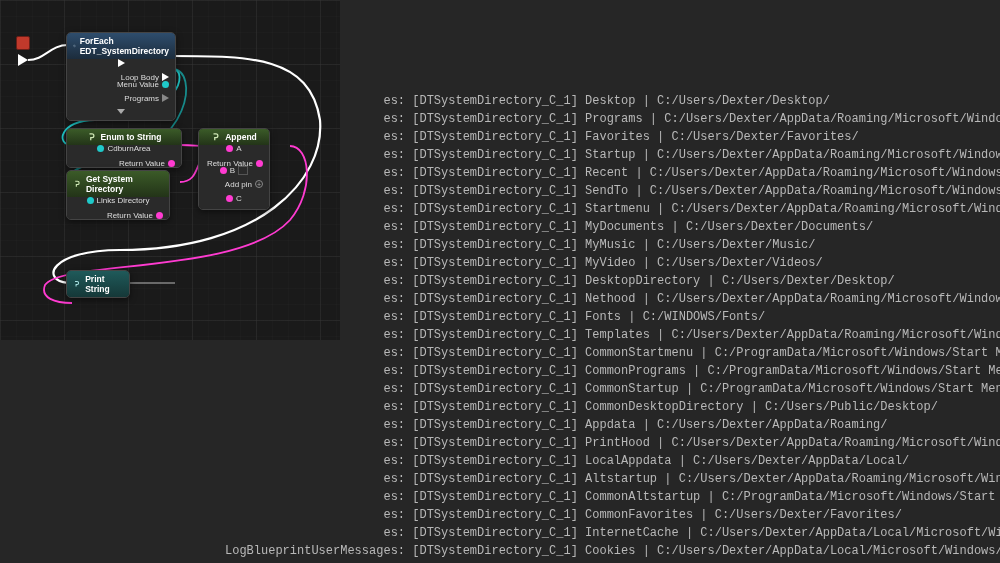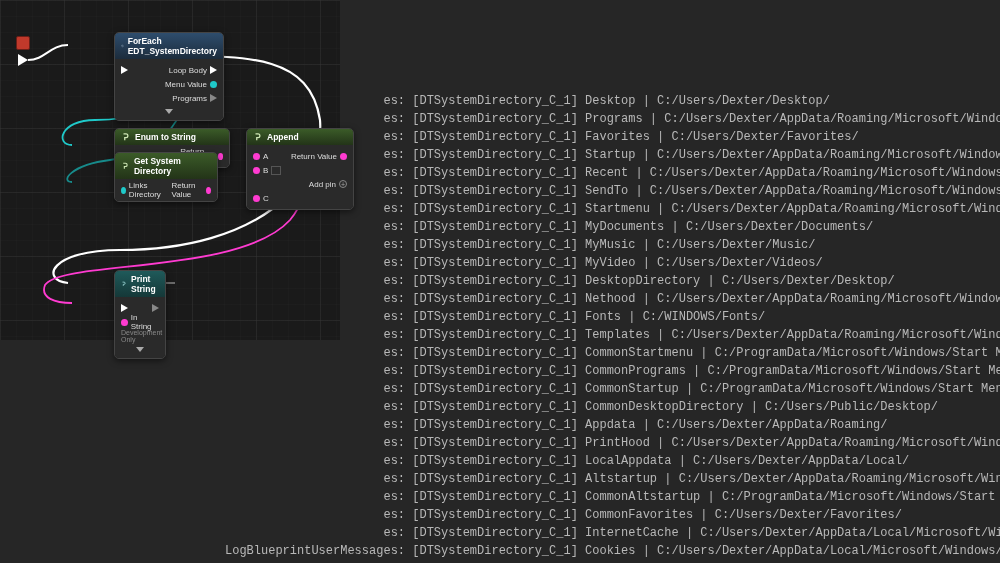--- a/index.html
+++ b/index.html
@@ -35,46 +35,46 @@
 
 .node {
   position: absolute;
   background: #222;
   border: 1px solid #444;
   border-radius: 5px;
   box-shadow: 0 2px 6px rgba(0,0,0,0.5);
   font-size: 8px;
   color: #ddd;
   overflow: hidden;
-  margin-left: 48px;
 }
 
 .node-header {
   display: flex;
   align-items: center;
   gap: 4px;
   padding: 3px 6px;
   font-size: 8.5px;
   font-weight: 600;
   color: #fff;
 }
 .hdr-blue  { background: linear-gradient(#2e4d6d,#1c2c3c); }
-.hdr-green { background: linear-gradient(#3b5b28,#233418); }
+.hdr-green { background: linear-gradient(#3b5b28,#233418); justify-content: center; }
 .hdr-teal  { background: linear-gradient(#1f5a5a,#153838); }
 
 .node-body {
   padding: 4px 6px;
   background: #2a2a2a;
 }
 .pin-row {
   display: flex;
-  justify-content: space-between;
+  justify-content: center;
   align-items: center;
   height: 14px;
   gap: 6px;
+  flex-direction: column;
 }
 .pin-left, .pin-right {
   display: flex;
   align-items: center;
   gap: 3px;
 }
 .pin-right { margin-left: auto; }
 
 .pin-dot {
   width: 7px; height: 7px;
@@ -206,42 +206,42 @@
           <span>CdburnArea</span>
         </span>
       <span class="pin-right">
           <span>Return Value</span>
           <span class="pin-dot c-pink"></span>
         </span>
     </div>
   </div>
 </div>
 
-<div class="node" style="left:66px; top:152px; width:104px;">
+<div class="node" style="left:66px; top:170px; width:104px;">
   <div class="node-header hdr-green">
     <svg class="icon-svg" viewBox="0 0 16 16">
         <path d="M4 3h4a3 3 0 0 1 0 6H6v4" stroke="#cfe8b5" stroke-width="2" fill="none"></path>
       </svg>
     <span>Get System Directory</span>
   </div>
   <div class="node-body">
     <div class="pin-row">
       <span class="pin-left">
           <span class="pin-dot c-teal"></span>
           <span>Links Directory</span>
         </span>
       <span class="pin-right">
           <span>Return Value</span>
           <span class="pin-dot c-pink"></span>
         </span>
     </div>
   </div>
 </div>
 
-<div class="node" style="left:198px; top:128px; width:108px;">
+<div class="node" style="left:198px; top:128px; width:72px;">
   <div class="node-header hdr-green">
     <svg class="icon-svg" viewBox="0 0 16 16">
         <path d="M4 3h4a3 3 0 0 1 0 6H6v4" stroke="#cfe8b5" stroke-width="2" fill="none"></path>
       </svg>
     <span>Append</span>
   </div>
   <div class="node-body">
     <div class="pin-row">
       <span class="pin-left">
           <span class="pin-dot c-pink"></span>
@@ -267,48 +267,26 @@
     </div>
     <div class="pin-row">
       <span class="pin-left">
           <span class="pin-dot c-pink"></span>
           <span>C</span>
         </span>
     </div>
   </div>
 </div>
 
-<div class="node" style="left:66px; top:270px; width:52px;">
+<div class="node" style="left:66px; top:270px; width:64px;">
   <div class="node-header hdr-teal">
     <svg class="icon-svg" viewBox="0 0 16 16">
         <path d="M4 3h4a3 3 0 0 1 0 6H6v4" stroke="#a9e3e3" stroke-width="2" fill="none"></path>
       </svg>
     <span>Print String</span>
-  </div>
-  <div class="node-body">
-    <div class="pin-row">
-      <span class="pin-left">
-          <span class="exec-arrow"></span>
-        </span>
-      <span class="pin-right">
-          <span class="exec-arrow hollow"></span>
-        </span>
-    </div>
-    <div class="pin-row">
-      <span class="pin-left">
-          <span class="pin-dot c-pink"></span>
-          <span>In String</span>
-        </span>
-    </div>
-    <div class="pin-row" style="font-size:7px;color:#888;">
-      <span class="pin-left">
-          <span>Development Only</span>
-        </span>
-    </div>
-    <div class="chevron-down"></div>
   </div>
 </div>
 
 <div class="log-area" id="log-area">                      es: [DTSystemDirectory_C_1] Desktop | C:/Users/Dexter/Desktop/
                       es: [DTSystemDirectory_C_1] Programs | C:/Users/Dexter/AppData/Roaming/Microsoft/Windows/Start Menu/Programs/
                       es: [DTSystemDirectory_C_1] Favorites | C:/Users/Dexter/Favorites/
                       es: [DTSystemDirectory_C_1] Startup | C:/Users/Dexter/AppData/Roaming/Microsoft/Windows/Start Menu/Programs/Startup/
                       es: [DTSystemDirectory_C_1] Recent | C:/Users/Dexter/AppData/Roaming/Microsoft/Windows/Recent/
                       es: [DTSystemDirectory_C_1] SendTo | C:/Users/Dexter/AppData/Roaming/Microsoft/Windows/SendTo/
                       es: [DTSystemDirectory_C_1] Startmenu | C:/Users/Dexter/AppData/Roaming/Microsoft/Windows/Start Menu/

